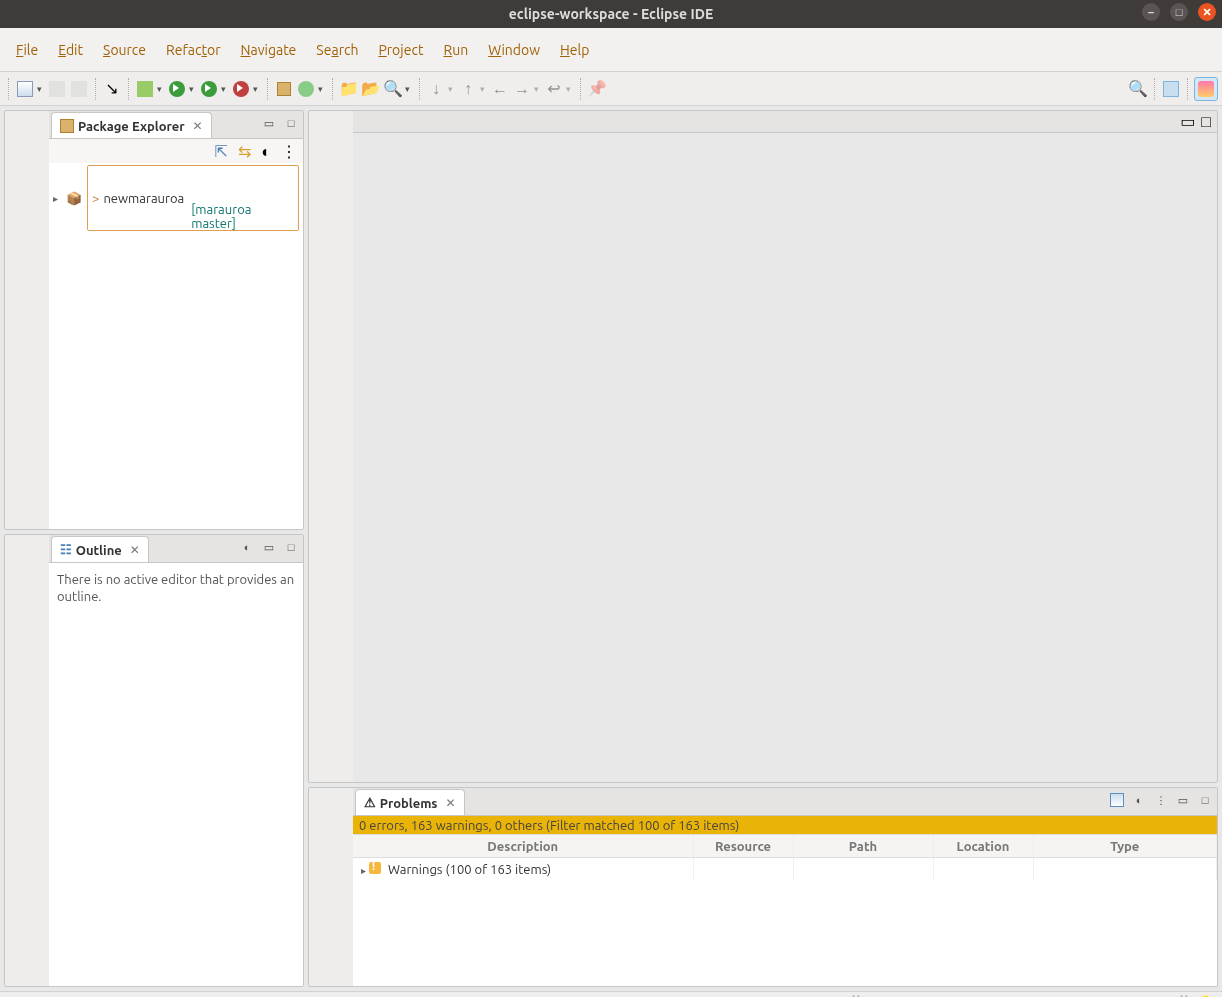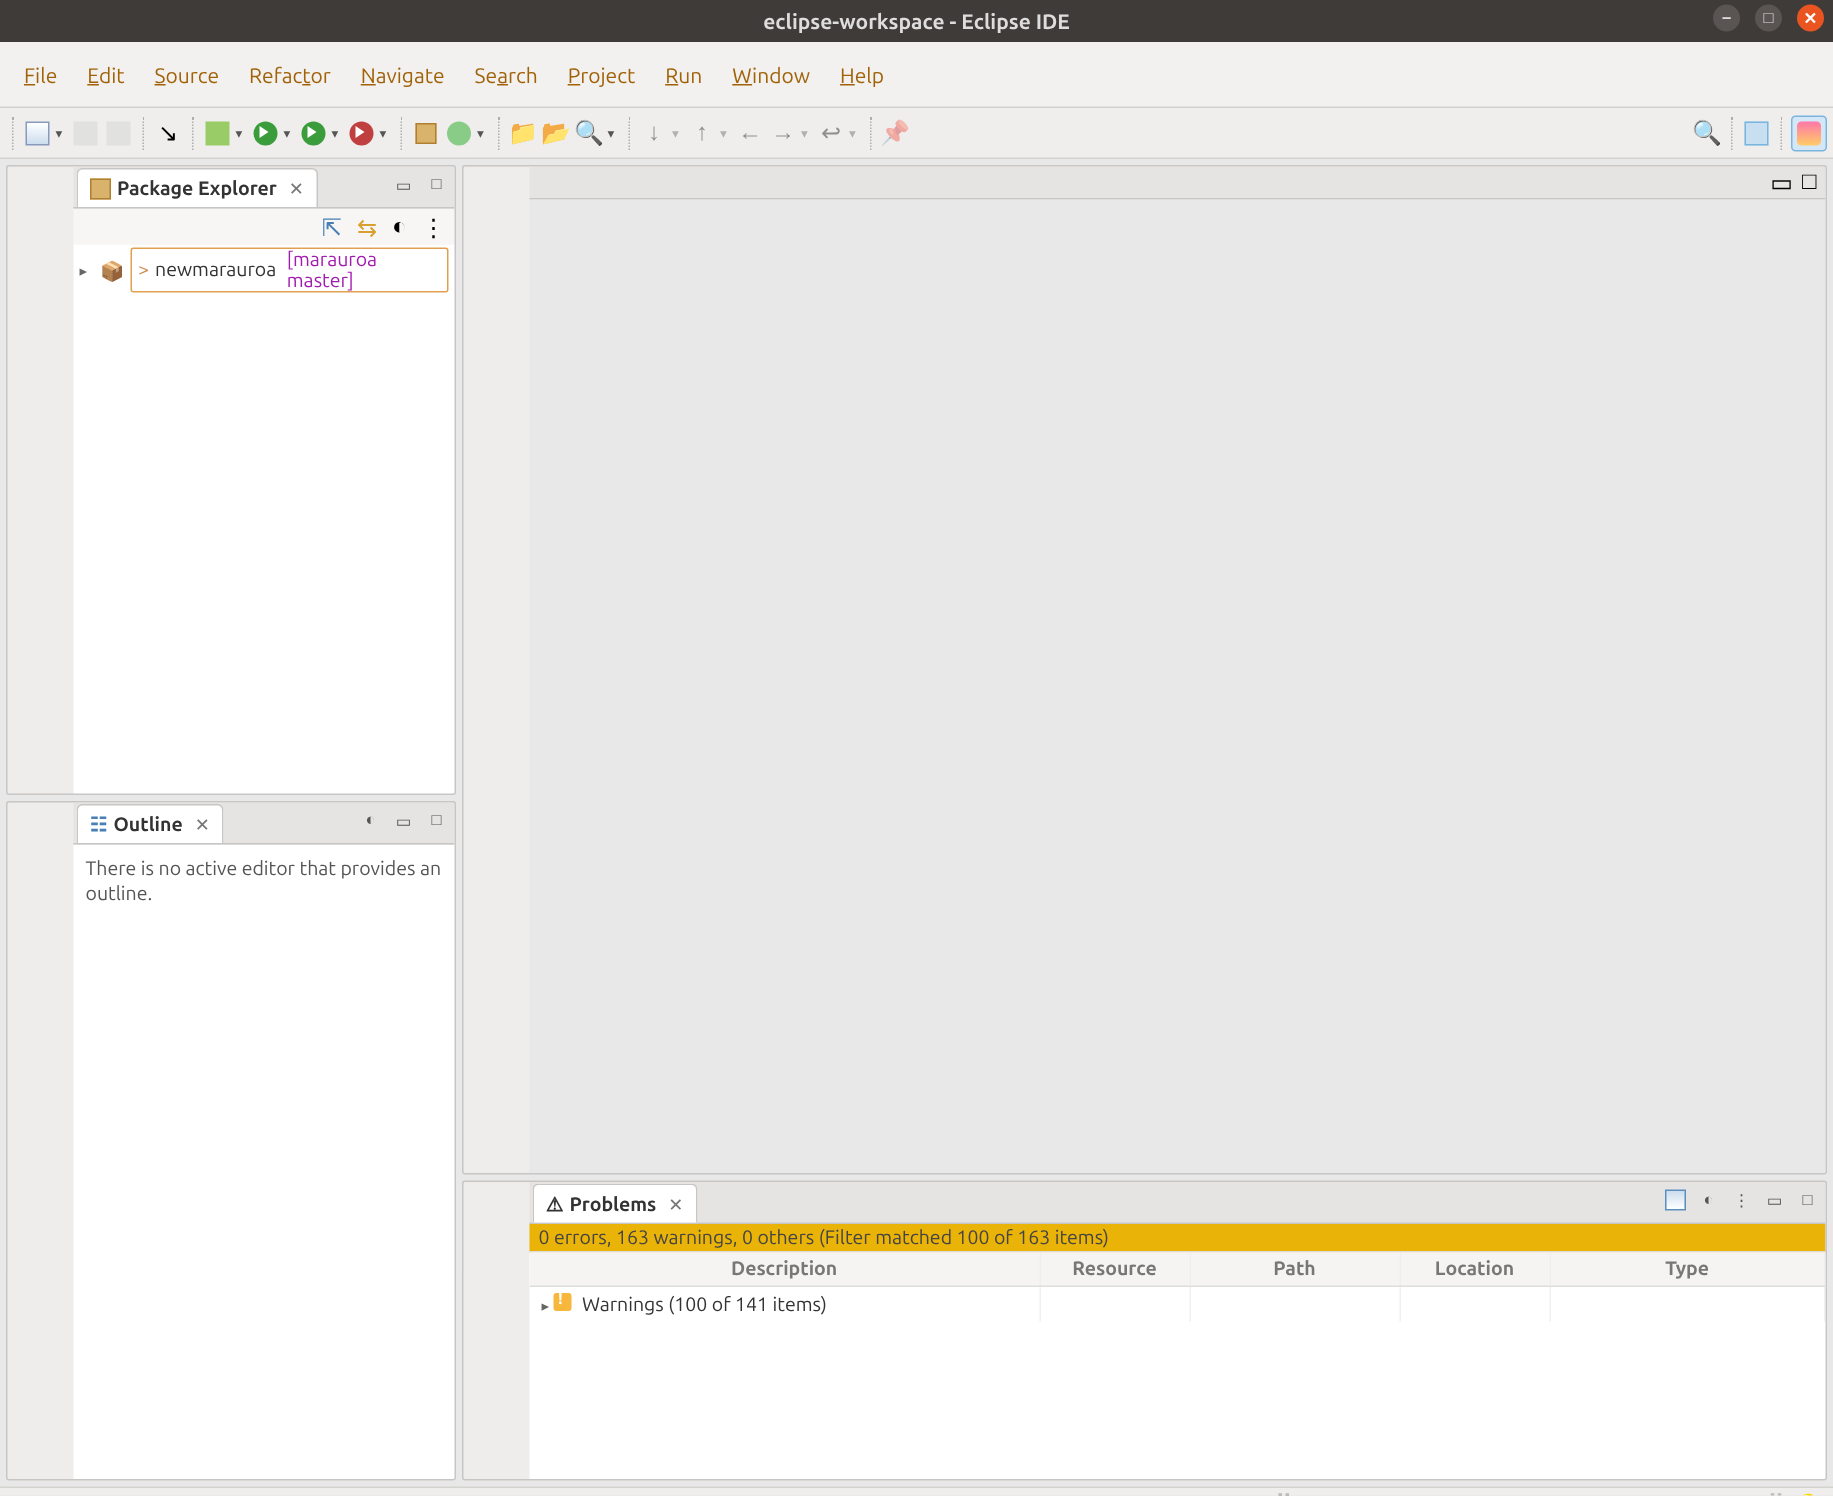--- a/index.html
+++ b/index.html
@@ -43,21 +43,21 @@
 
 .pkg-explorer { height:420px; }
 .outline-view { flex:1; }
 .editor-area { flex:1; }
 .problems-view { height:200px; }
 
 .tree-row { display:flex; align-items:center; padding:2px 4px; gap:4px;}
 .tree-arrow { font-size:10px; color:#666; width:10px;}
 .proj-text { display:flex; align-items:center; gap:2px;}
 .proj-name { color:#333; }
-.proj-branch { color:#a21caf; }
+.proj-branch { color:#0f766e;margin-top:36px; }
 .proj-box { border:1px solid #e0a050; padding:0 2px; border-radius:2px;}
 .proj-gt { color:#cc8844; margin:0 2px;}
 
 .outline-body { padding:8px; color:#555; line-height:1.3;}
 
 .editor-tabbar { height:22px; background:#e5e4e3; border-bottom:1px solid #c8c6c4; display:flex; justify-content:flex-end; align-items:center; padding:0 6px; gap:6px;}
 .editor-body { flex:1; background:#e8e8e8;}
 
 .prob-summary { padding:2px 6px; font-size:13px; color:#444; background:#eab308; border-bottom:1px solid #ddd;}
 .prob-table { width:100%; border-collapse:collapse; font-size:13px;}
@@ -266,21 +266,21 @@
               <th style="width:140px">Path</th>
               <th style="width:100px">Location</th>
               <th>Type</th>
             </tr>
           </thead>
           <tbody>
             <tr>
               <td>
                 <span class="tree-arrow">▸</span>
                 <span class="warn-ico"></span>
-                <span>Warnings (100 of 141 items)</span>
+                <span>Warnings (100 of 163 items)</span>
               </td>
               <td></td>
                 <td></td>
                 <td></td>
                 <td></td>
             </tr>
           </tbody>
         </table>
       </div>
     </div>

